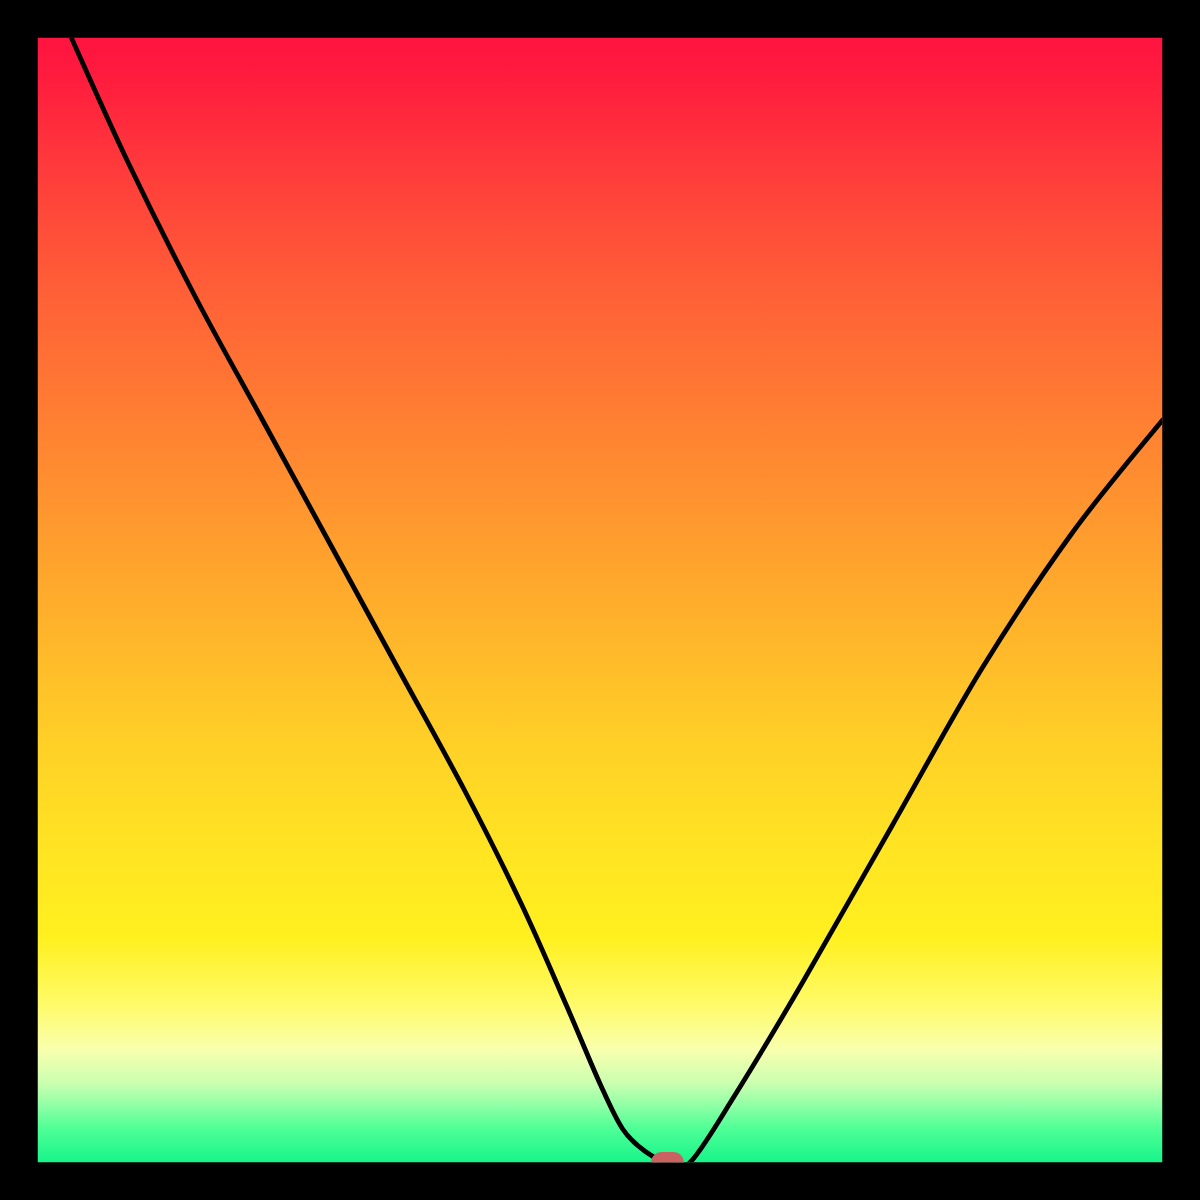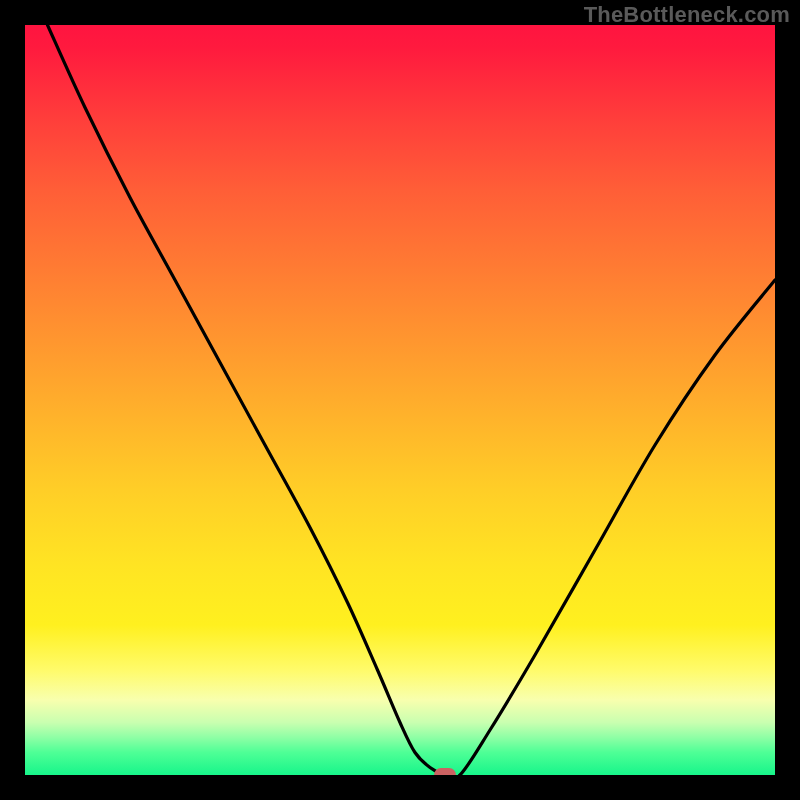--- a/index.html
+++ b/index.html
@@ -70,21 +70,20 @@
     border-radius: 7px;
     transform: translate(-50%, -50%);
     z-index: 8;
   }
 </style>
 </head>
 <body>
 
 <div class="frame">
 
-  <div class="watermark">TheBottleneck.com</div>
 
   <div class="plot-area">
     <div class="gradient"></div>
 
     <svg class="curve" viewBox="0 0 750 750" preserveAspectRatio="none">
       <path id="curve-path" d="M 22.5 0 C 28.75 13.75, 46.25 53.75, 60 82.5 C 73.75 111.25, 90.00000000000001 143.75, 105.00000000000001 172.5 C 120.00000000000001 201.25, 135 227.5, 150 255 C 165 282.5, 180 309.99999999999994, 195 337.49999999999994 C 210 364.99999999999994, 225 392.5, 240 420 C 255 447.5, 271.25 476.25, 285 502.5 C 298.75 528.75, 311.25 553.75, 322.5 577.5 C 333.75 601.25, 343.75 625, 352.5 645 C 361.25 665, 368.75 683.75, 375 697.5 C 381.25 711.25, 385 720, 390 727.5 C 395 735, 400 738.75, 405 742.5 C 410 746.25, 415.00000000000006 748.75, 420.00000000000006 750 C 425.00000000000006 751.25, 427.49999999999994 757.5, 434.99999999999994 750 C 442.49999999999994 742.5, 452.5 725, 465 705 C 477.5 685, 492.50000000000006 660, 510.00000000000006 630 C 527.5 600, 550 560, 570 525 C 590 490, 610 452.5, 630 420 C 650 387.5, 670 357.49999999999994, 690 329.99999999999994 C 710 302.49999999999994, 740 267.5, 750 255" fill="none" stroke="#000000" stroke-width="3.2" stroke-linecap="round"></path>
     </svg>
 
     <div id="min-marker" class="marker" style="left: 420px; top: 750px; background: rgb(203, 98, 98);"></div>
   </div>

